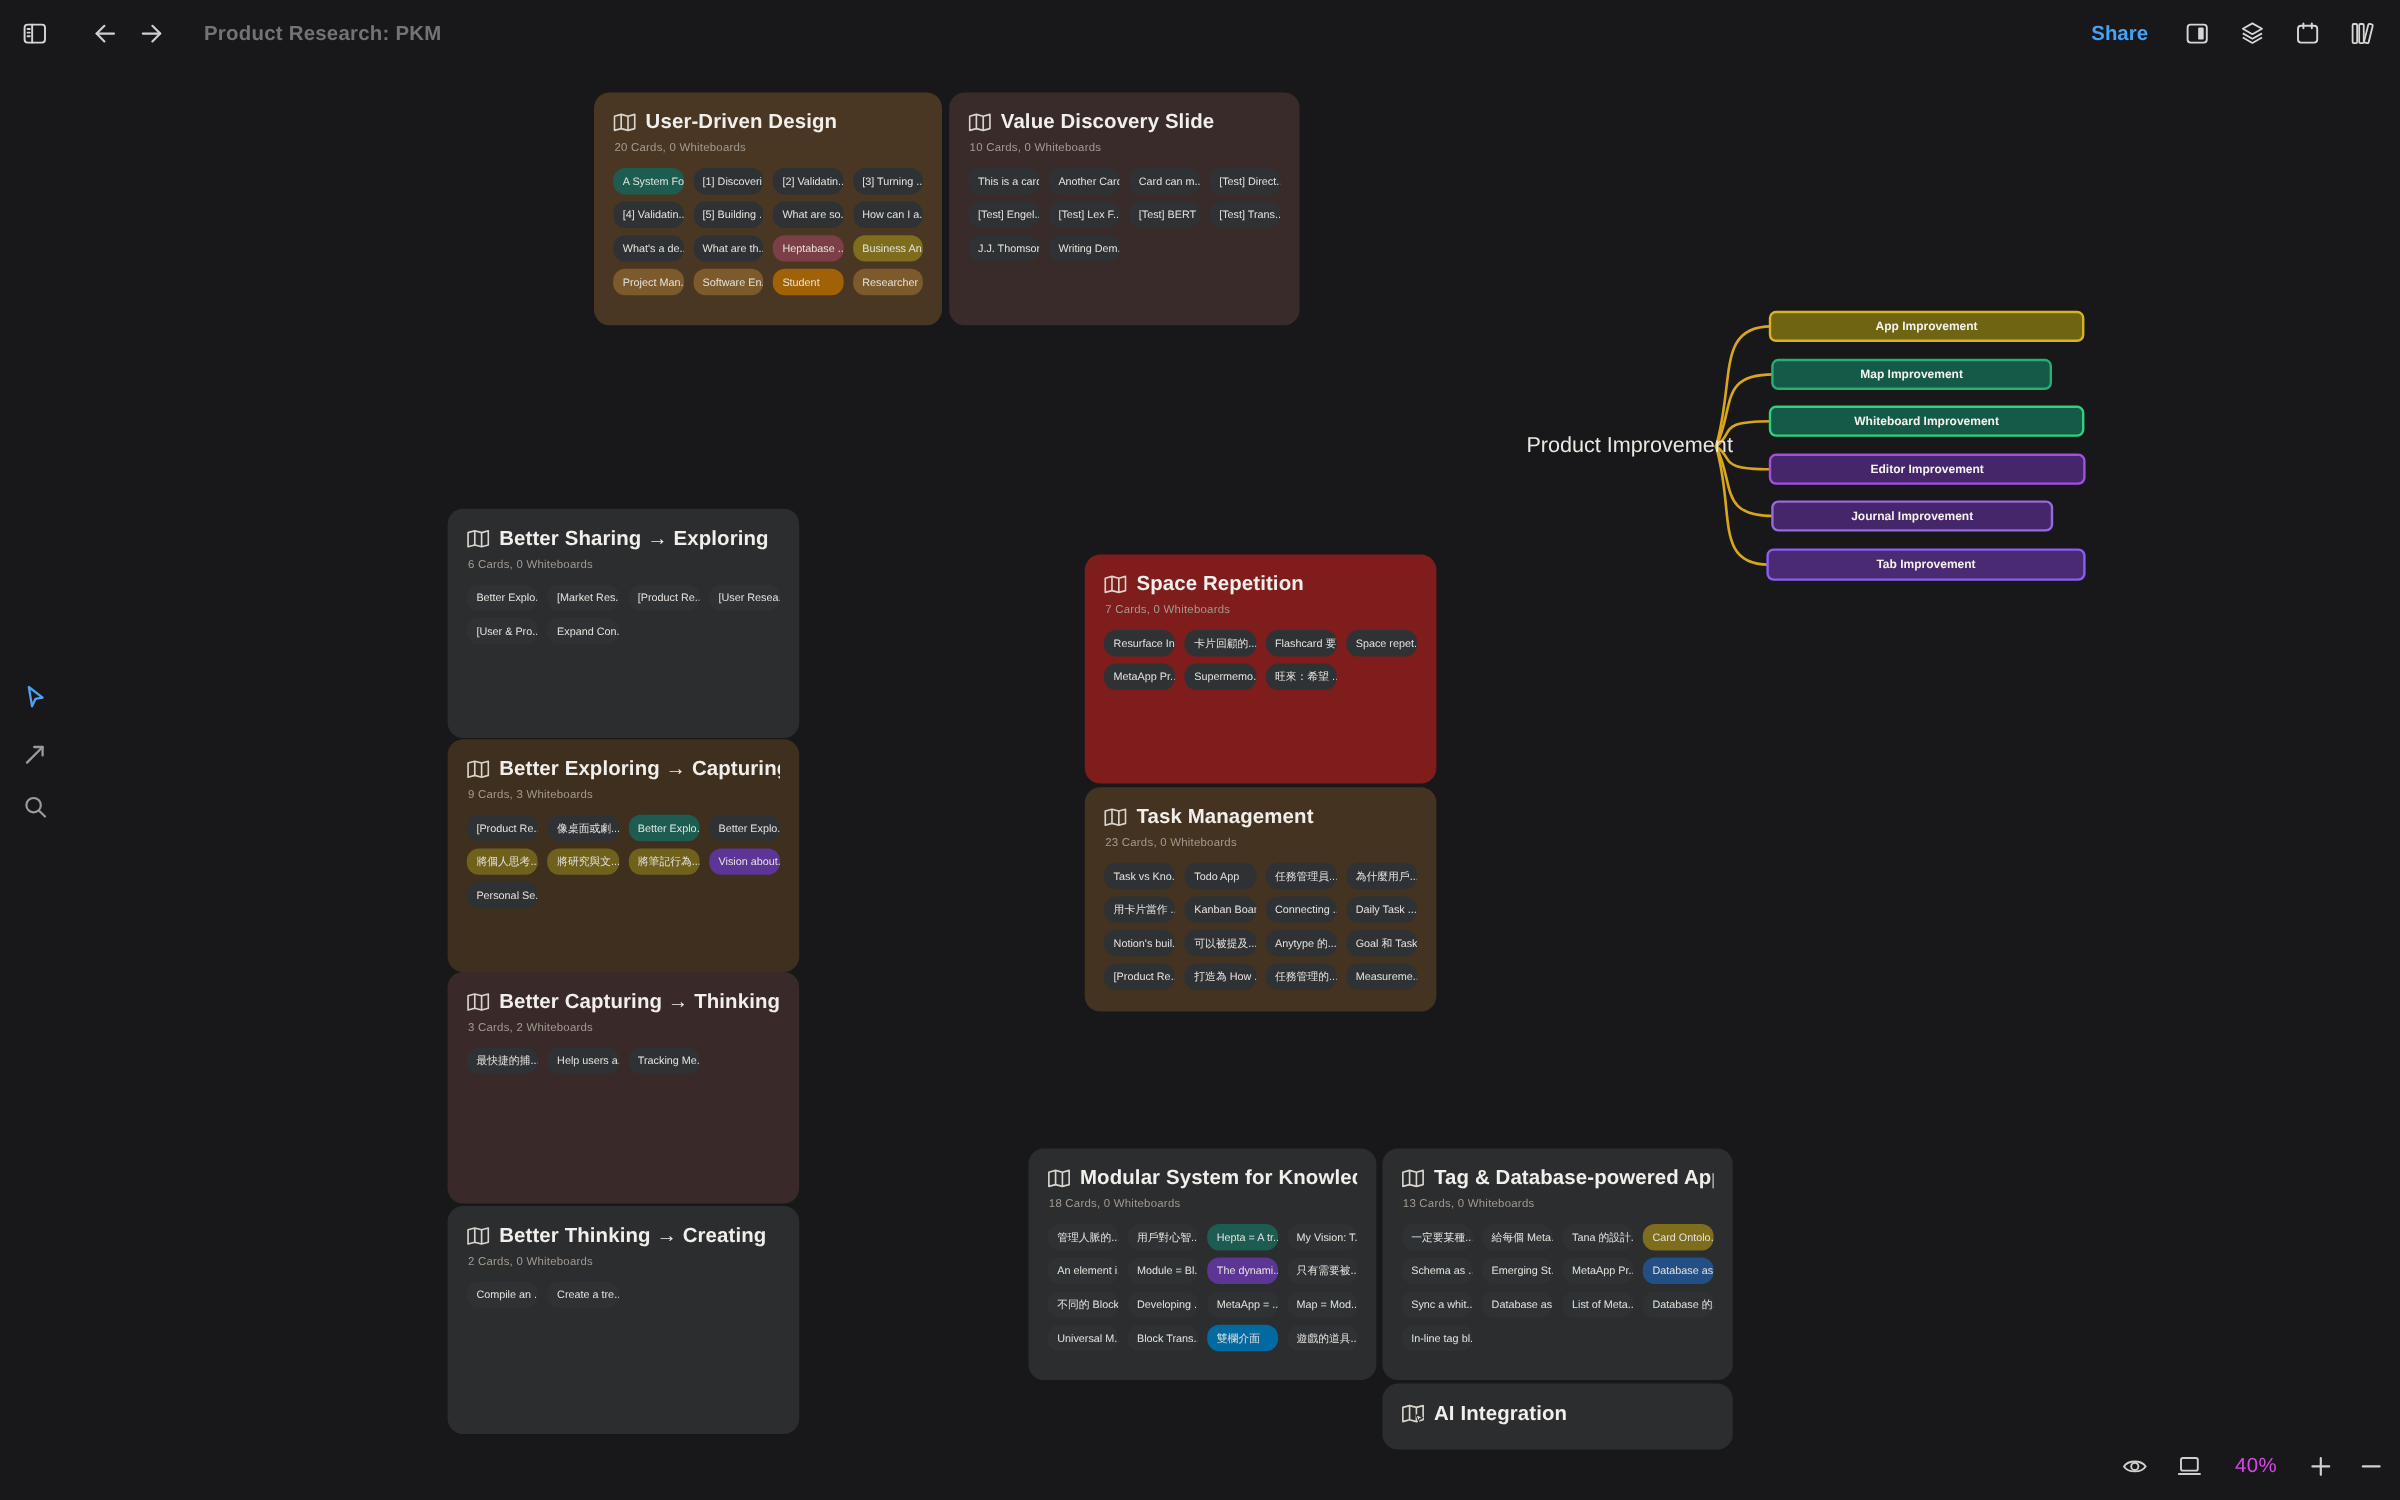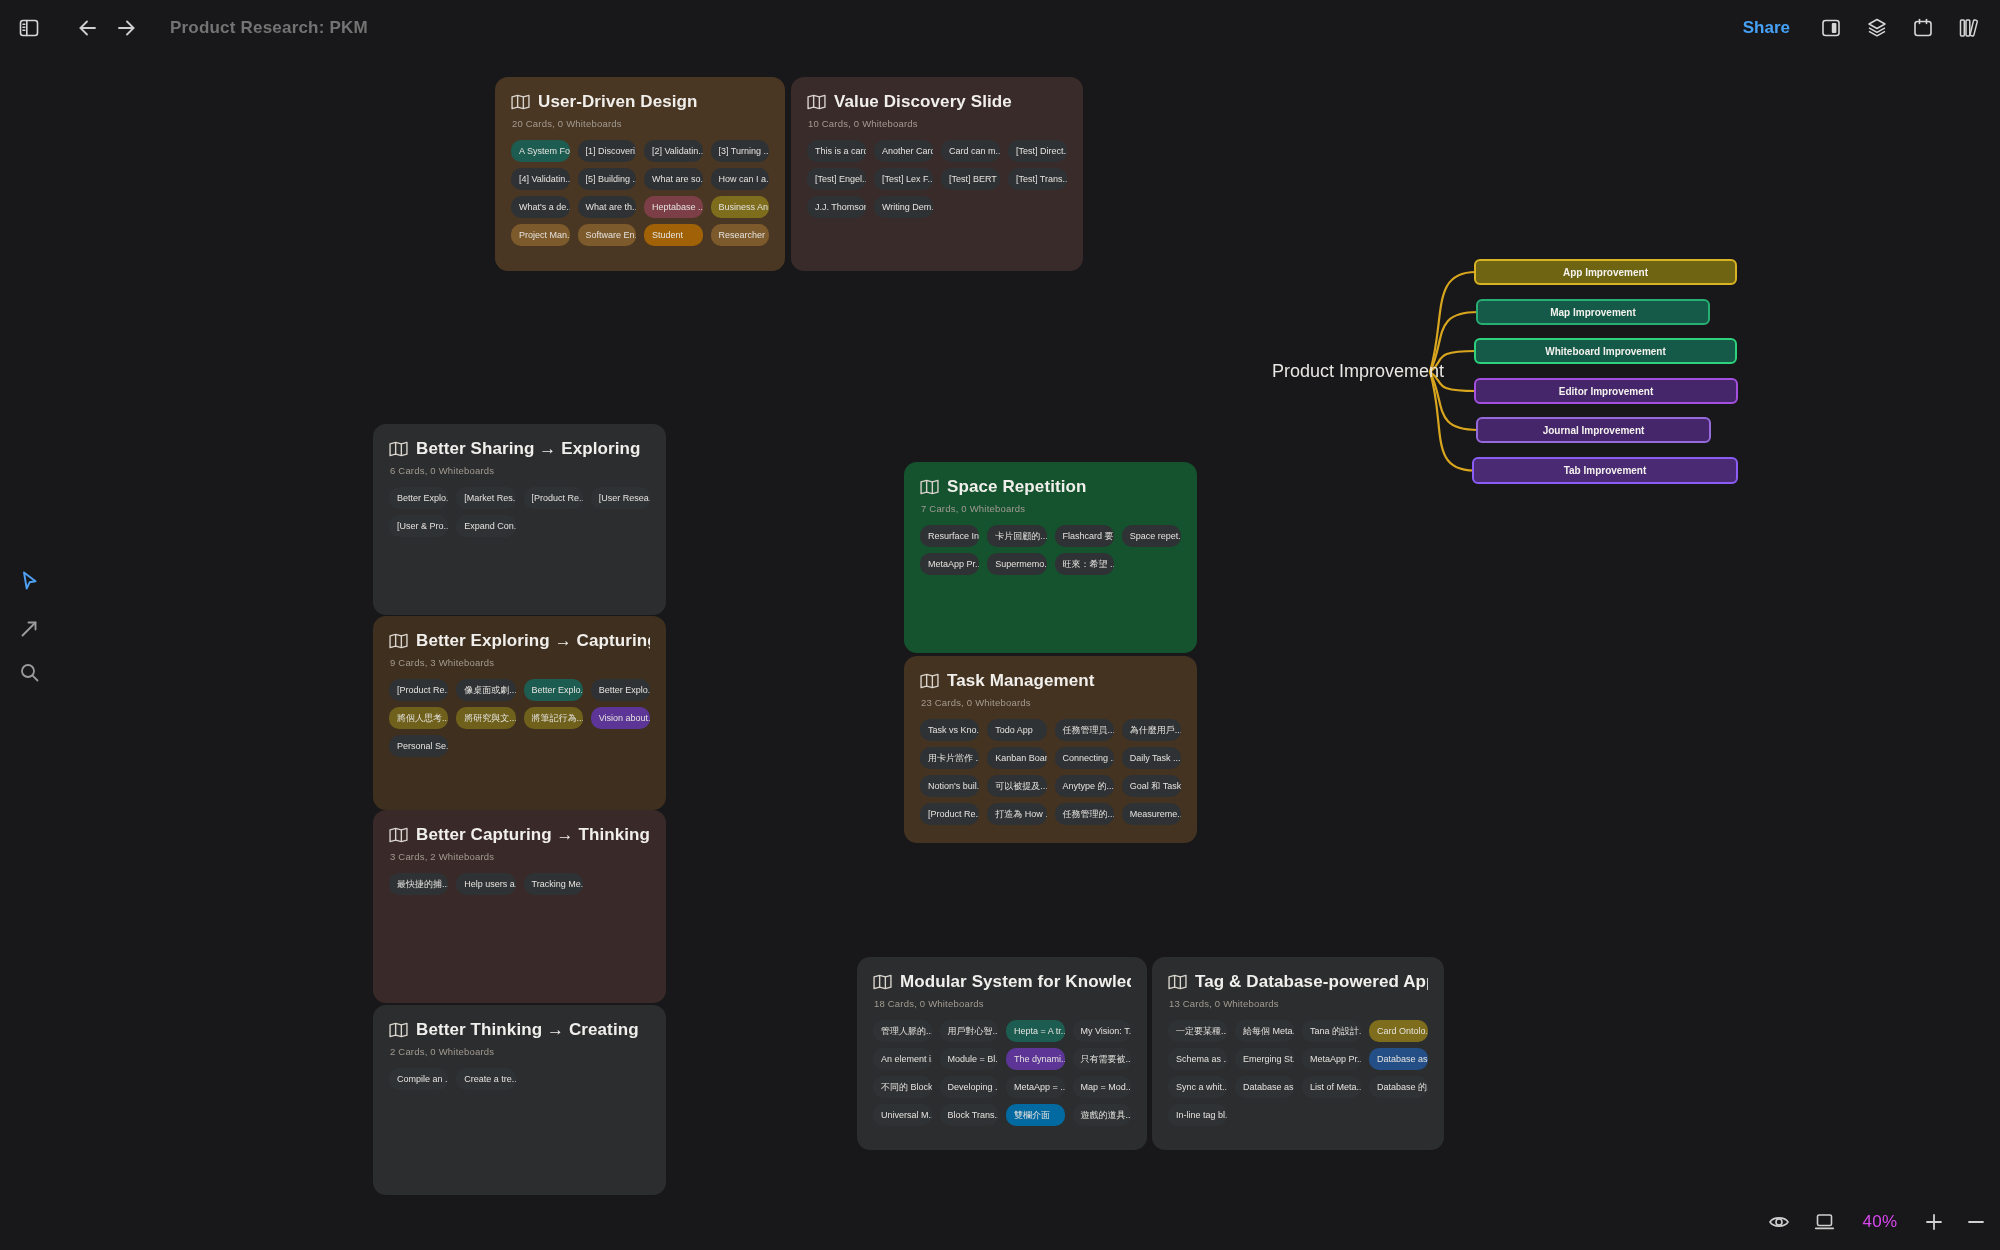--- a/index.html
+++ b/index.html
@@ -250,21 +250,21 @@
   </svg>
 </span>
         <span class="board-title">Better Thinking → Creating</span>
       </div>
       <div class="board-meta">2 Cards, 0 Whiteboards</div>
       <div class="chips">
         <div class="chip" style="background: rgb(47, 50, 52);">Compile an ...</div>
         <div class="chip" style="background: rgb(47, 50, 52);">Create a tre...</div>
       </div>
     </div>
-    <div class="board" style="left: 904px; top: 462px; width: 293px; height: 191px; background: #14532d;">
+    <div class="board" style="left: 904px; top: 462px; width: 293px; height: 191px; background: #7f1d1d;">
       <div class="board-header">
         <span class="board-icon">
   <svg width="19" height="16" viewBox="0 0 18 15" fill="none" stroke="#d9d4cd" stroke-width="1.3" stroke-linejoin="round">
     <path d="M1 2.6 L6.3 1.2 L11.7 2.6 L17 1.2 V12.4 L11.7 13.8 L6.3 12.4 L1 13.8 Z"></path>
     <path d="M6.3 1.2 V12.4"></path>
             <path d="M11.7 2.6 V13.8"></path>
   </svg>
 </span>
         <span class="board-title">Space Repetition</span>
       </div>
@@ -362,20 +362,33 @@
         <div class="chip" style="background: rgb(47, 50, 52);">Emerging St...</div>
         <div class="chip" style="background: rgb(47, 50, 52);">MetaApp Pr...</div>
         <div class="chip" style="background: rgb(35, 79, 134);">Database as...</div>
         <div class="chip" style="background: rgb(47, 50, 52);">Sync a whit...</div>
         <div class="chip" style="background: rgb(47, 50, 52);">Database as...</div>
         <div class="chip" style="background: rgb(47, 50, 52);">List of Meta...</div>
         <div class="chip" style="background: rgb(47, 50, 52);">Database 的...</div>
         <div class="chip" style="background: rgb(47, 50, 52);">In-line tag bl...</div>
       </div>
     </div>
+    <div class="board" style="left: 1152px; top: 1153px; width: 292px; height: 55px; background: rgb(43, 45, 46);">
+      <div class="board-header">
+        <span class="board-icon">
+  <svg width="19" height="16" viewBox="0 0 18 15" fill="none" stroke="#d9d4cd" stroke-width="1.3" stroke-linejoin="round">
+    <path d="M1 2.6 L6.3 1.2 L11.7 2.6 L17 1.2 V12.4 L11.7 13.8 L6.3 12.4 L1 13.8 Z"></path>
+    <path d="M6.3 1.2 V12.4"></path>
+            <path d="M11.7 2.6 V13.8"></path>
+    <path d="M11.4 8.4 l5.4 2.1 l-2.5 .9 l-.9 2.5 z" fill="#e6e2db" stroke="#2b2d2e" stroke-width="0.8"></path>
+  </svg>
+</span>
+        <span class="board-title">AI Integration</span>
+      </div>
+    </div>
     <svg id="mm-links" width="2000" height="1250">
       <path d="M 1430 372 C 1446 317, 1430 272, 1476 272" fill="none" stroke="#d8a51e" stroke-width="2.2" stroke-linecap="round"></path>
       <path d="M 1430 372 C 1446 339, 1432 312, 1478 312" fill="none" stroke="#d8a51e" stroke-width="2.2" stroke-linecap="round"></path>
       <path d="M 1430 372 C 1446 360.45, 1430 351, 1476 351" fill="none" stroke="#d8a51e" stroke-width="2.2" stroke-linecap="round"></path>
       <path d="M 1430 372 C 1446 382.45, 1430 391, 1476 391" fill="none" stroke="#d8a51e" stroke-width="2.2" stroke-linecap="round"></path>
       <path d="M 1430 372 C 1446 403.9, 1432 430, 1478 430" fill="none" stroke="#d8a51e" stroke-width="2.2" stroke-linecap="round"></path>
       <path d="M 1430 372 C 1446 426.175, 1428 470.5, 1474 470.5" fill="none" stroke="#d8a51e" stroke-width="2.2" stroke-linecap="round"></path>
     </svg>
     <div class="mm-root" style="left: 1272px; top: 361px;">Product Improvement</div>
     <div class="mm-node" style="left: 1474px; top: 259px; width: 263px; height: 26px; background: rgb(110, 100, 18); border: 2px solid rgb(217, 179, 35);">App Improvement</div>

